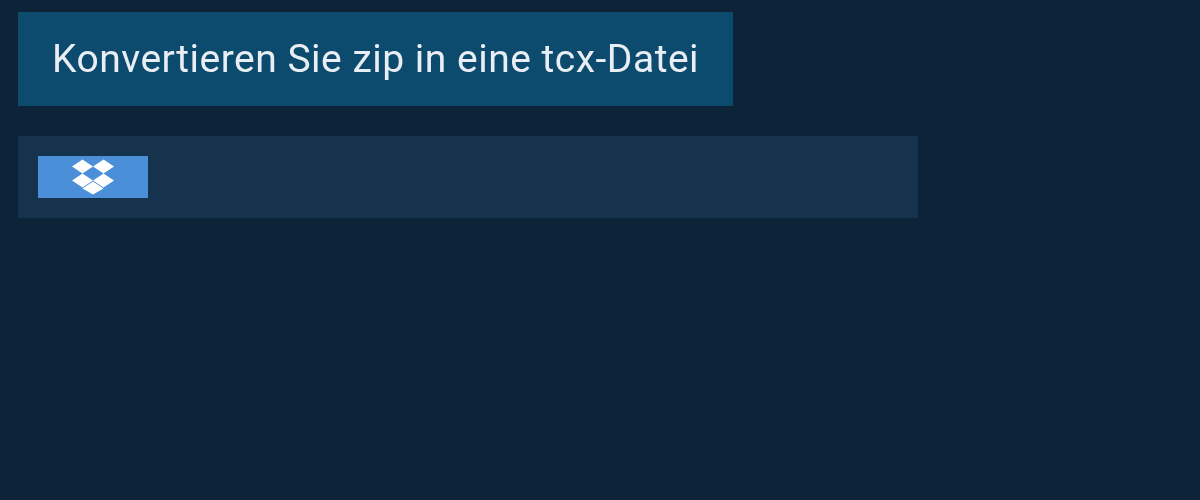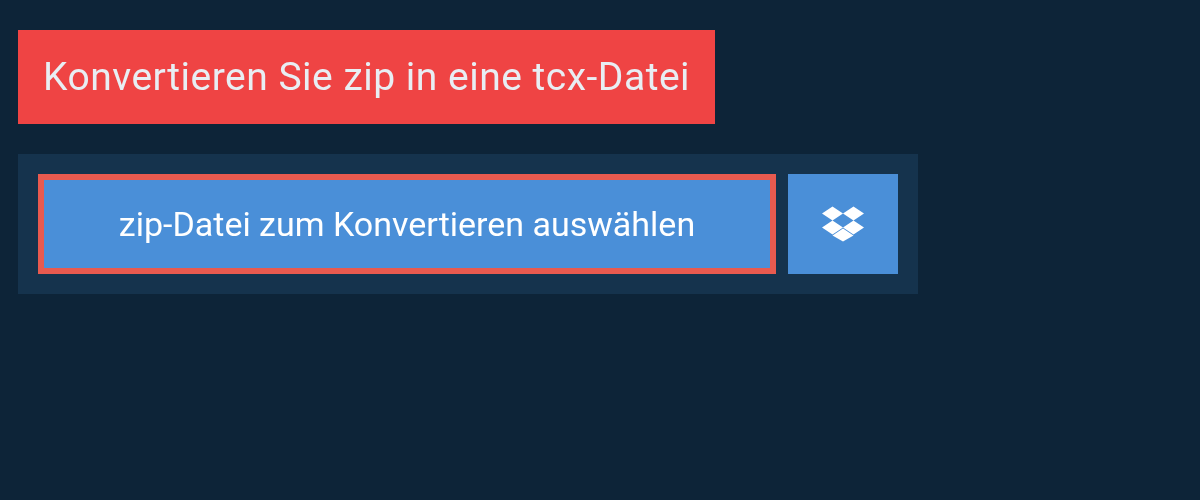--- a/index.html
+++ b/index.html
@@ -11,25 +11,25 @@
       width: 1200px;
       height: 500px;
       background: #0d2438;
       font-family: -apple-system, BlinkMacSystemFont, "Segoe UI", Roboto, Helvetica, Arial, sans-serif;
       overflow: hidden;
     }
     .container {
       padding: 0;
     }
     .title-bar {
-      background: #ef4444;
+      background: #0c4a6e;
       display: inline-block;
-      padding: 24px 25px;
+      padding: 24px 34px;
       margin-left: 18px;
-      margin-top: 30px;
+      margin-top: 12px;
     }
     .title-text {
       color: #e8eef3;
       font-size: 39px;
       font-weight: 400;
       letter-spacing: 0.5px;
     }
     .upload-panel {
       background: #15334d;
       margin-left: 18px;
@@ -70,22 +70,19 @@
   </style>
 </head>
 <body>
 
 <div class="container">
   <div class="title-bar">
     <div class="title-text">Konvertieren Sie zip in eine tcx-Datei</div>
   </div>
   
   <div class="upload-panel">
-    <div class="choose-file-btn">
-      <span>zip-Datei zum Konvertieren auswählen</span>
-    </div>
     <div class="dropbox-btn">
       <svg viewBox="0 0 24 24">
         <path d="M6 2L0 6l6 4-6 4 6 4 6-4 6 4 6-4-6-4 6-4-6-4-6 4-6-4zm6 4l6 4-6 4-6-4 6-4zm-6 12.5l6 3.5 6-3.5-6-4-6 4z"></path>
       </svg>
     </div>
   </div>
 </div>
 
 </body></html>

